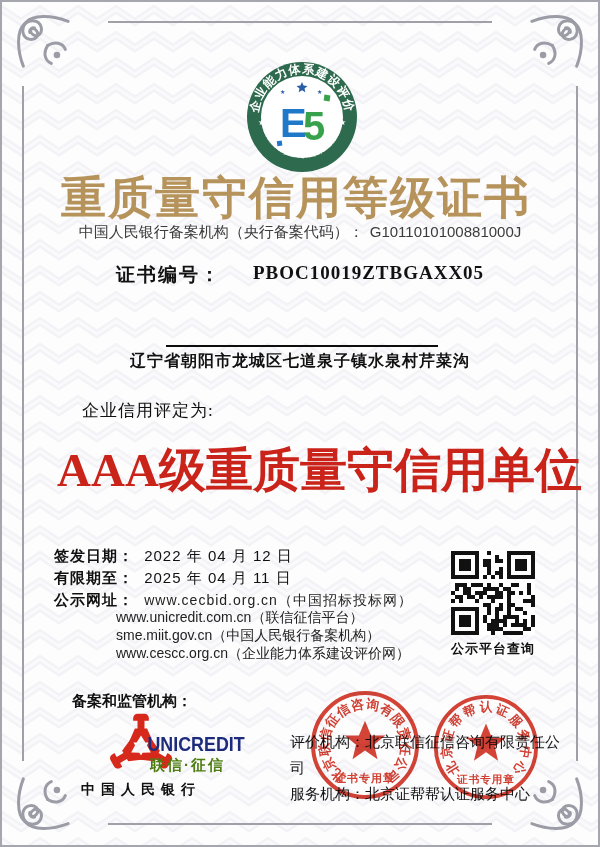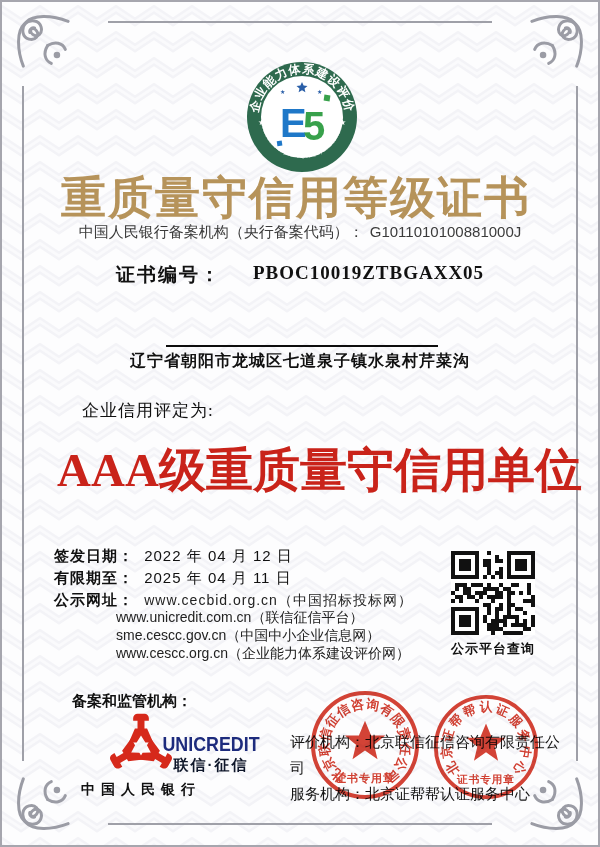--- a/index.html
+++ b/index.html
@@ -44,23 +44,23 @@
   .inforow .val{letter-spacing:1px;}
   .urlrow{position:absolute; left:114px; font-size:14px; color:#222; white-space:nowrap; z-index:2;}
   .url0{font-size:14px; color:#222;}
   .qr{left:449px; top:549px; width:84px; height:84px; background:#fff;}
   .qr-caption{left:437px; top:638px; width:108px; text-align:center; font-family:"Liberation Serif", serif;
               font-weight:bold; font-size:13px; letter-spacing:1px;}
   .agency-label{left:70px; top:690px; font-family:"Liberation Serif", serif; font-weight:bold; font-size:15px;}
   .pbc-svg{left:96px; top:710px; width:86px; height:66px;}
   .pbc-name{left:52px; top:779px; width:174px; text-align:center; font-family:"Liberation Serif", serif;
             font-weight:bold; font-size:14px; letter-spacing:6px;}
-  .unicredit{left:158px; top:733px; width:102px; text-align:center;}
+  .unicredit{left:148px; top:733px; width:102px; }
   .uc-en{font-weight:900; font-size:17px; color:#1d2b7d; transform:scale(1.05,1.15); letter-spacing:0;}
-  .uc-cn{font-weight:bold; font-size:15px; color:#0f172a; letter-spacing:2px; margin-top:1px;}
+  .uc-cn{font-weight:bold; font-size:15px; color:#4d7c0f; letter-spacing:2px; margin-top:1px;}
   .orgs{left:288px; top:727px; width:270px; font-size:15px; color:#151515; line-height:26px; z-index:2;}
   .stamp{position:absolute; z-index:3; mix-blend-mode:multiply; opacity:.92;}
   .stamp1{left:306px; top:686px; width:114px; height:114px;}
   .stamp2{left:429px; top:690px; width:110px; height:110px;}
 </style>
 </head>
 <body>
 
 <div class="cert">
 
@@ -165,21 +165,21 @@
   </div>
   <div class="inforow" style="top:567px">
     <span class="lbl">有限期至：</span>
     <span class="val">2025 年 04 月 11 日</span>
   </div>
   <div class="inforow" style="top:589px">
     <span class="lbl">公示网址：</span>
     <span class="val url0">www.cecbid.org.cn（中国招标投标网）</span>
   </div>
   <div class="urlrow" style="top:607px">www.unicredit.com.cn（联信征信平台）</div>
-  <div class="urlrow" style="top:625px">sme.cescc.gov.cn（中国中小企业信息网）</div>
+  <div class="urlrow" style="top:625px">sme.miit.gov.cn（中国人民银行备案机构）</div>
   <div class="urlrow" style="top:643px">www.cescc.org.cn（企业能力体系建设评价网）</div>
 
   <svg class="abs z2 qr" viewBox="0 0 21 21" shape-rendering="crispEdges" id="qr-svg">
       <rect x="9" y="0" width="1" height="1" fill="#111"></rect>
       <rect x="11" y="1" width="1" height="1" fill="#111"></rect>
       <rect x="8" y="2" width="1" height="1" fill="#111"></rect>
       <rect x="9" y="2" width="1" height="1" fill="#111"></rect>
       <rect x="11" y="2" width="1" height="1" fill="#111"></rect>
       <rect x="12" y="2" width="1" height="1" fill="#111"></rect>
       <rect x="8" y="3" width="1" height="1" fill="#111"></rect>

